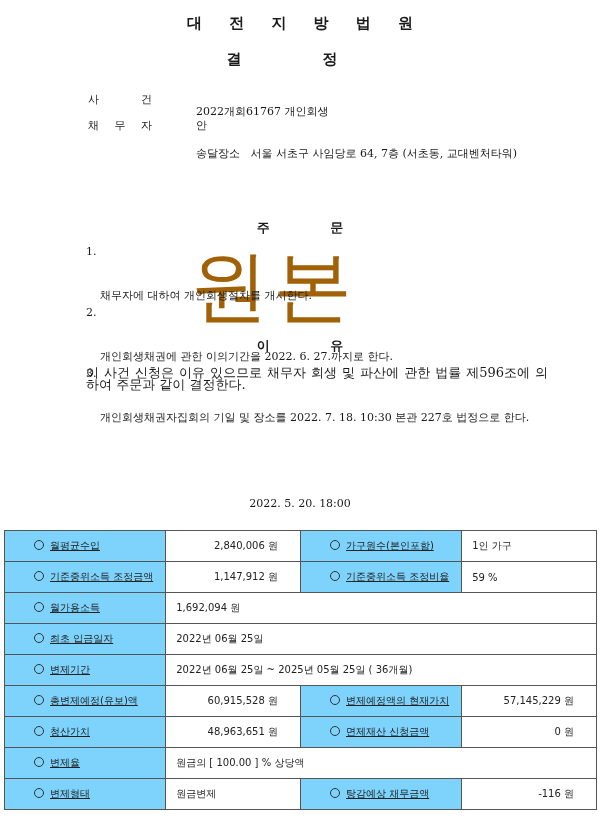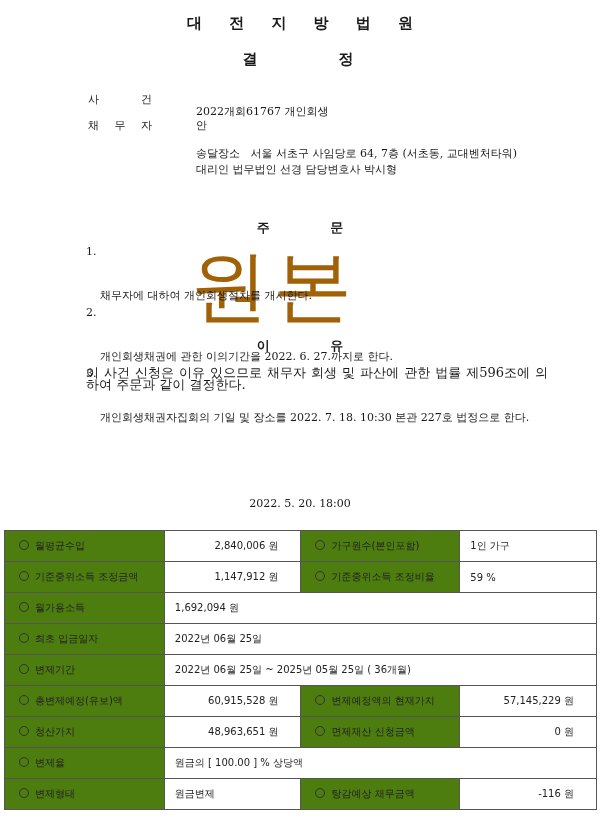--- a/index.html
+++ b/index.html
@@ -35,21 +35,20 @@
       font-size: 15px;
       word-spacing: 22px;
     }
     .doc-title {
       left: 0; width: 564px; top: 50px;
       text-align: center;
       font-family: "DejaVu Sans", sans-serif;
       font-weight: bold;
       font-size: 15px;
       word-spacing: 76px;
-      padding-left: 16px;
     }
     .case-row {
       left: 88px; font-size: 11px;
       display: flex;
     }
     .case-label-wrap { width: 80px; display:flex; justify-content: space-between; }
     .case-value { margin-left: 28px; }
     .addr-block {
       left: 196px; top: 146px;
       font-size: 11px; line-height: 16px;
@@ -90,22 +89,23 @@
       color: #222;
       z-index: 1;
     }
     table.summary td {
       border: 1.5px solid #555;
       height: 30px;
       padding: 0 12px;
       white-space: nowrap;
     }
     table.summary td.lbl {
-      background: #4d7c0f;
-      padding-left: 14px;
+      background: #7dd3fc;
+      padding-left: 29px;
+      text-decoration: underline;
     }
     table.summary td.val-r { text-align: right; padding-right: 22px; }
     table.summary td.val-l { text-align: left; padding-left: 10px; }
     .circle {
       display: inline-block;
       width: 8px; height: 8px;
       border: 1px solid #333;
       border-radius: 50%;
       margin-right: 6px;
       vertical-align: -1px;
@@ -131,21 +131,20 @@
   <div class="case-label-wrap" style="width:64px;">
     <span>채</span>
     <span>무</span>
     <span>자</span>
   </div>
   <div class="case-value" style="margin-left:44px;">안</div>
 </div>
 
 <div class="abs addr-block">
   <div style="white-space:pre;">송달장소   서울 서초구 사임당로 64, 7층 (서초동, 교대벤처타워)</div>
-  <div>대리인 법무법인 선경 담당변호사 박시형</div>
 </div>
 
 <div class="abs section-head" style="top:219px;">주 문</div>
 <ul class="abs order-list">
   <li>
     <span class="num">1.</span>
     <span class="txt">채무자에 대하여 개인회생절차를 개시한다.</span>
   </li>
   <li>
     <span class="num">2.</span>

